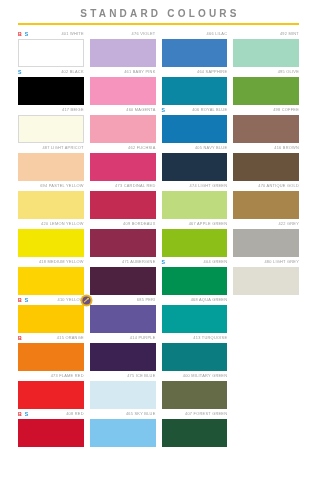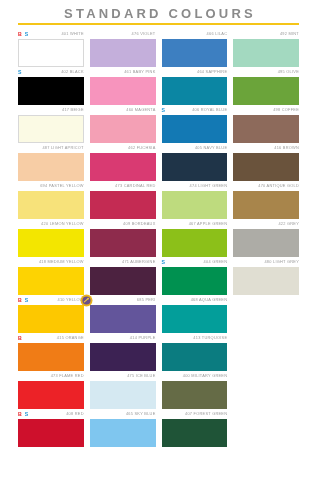--- a/index.html
+++ b/index.html
@@ -22,21 +22,21 @@
     box-sizing: border-box;
     background: #ffffff;
   }
 
   
   .header {
     padding-top: 8px;
     text-align: center;
   }
   .header-title {
-    font-size: 13px;
+    font-size: 10px;
     letter-spacing: 3.2px;
     color: #8a8a8a;
     font-weight: 700;
     text-transform: uppercase;
     line-height: 11px;
     padding-left: 3px;
     text-align: center;
   }
   .header-rule {
     margin: 4px 18px 0 18px;

